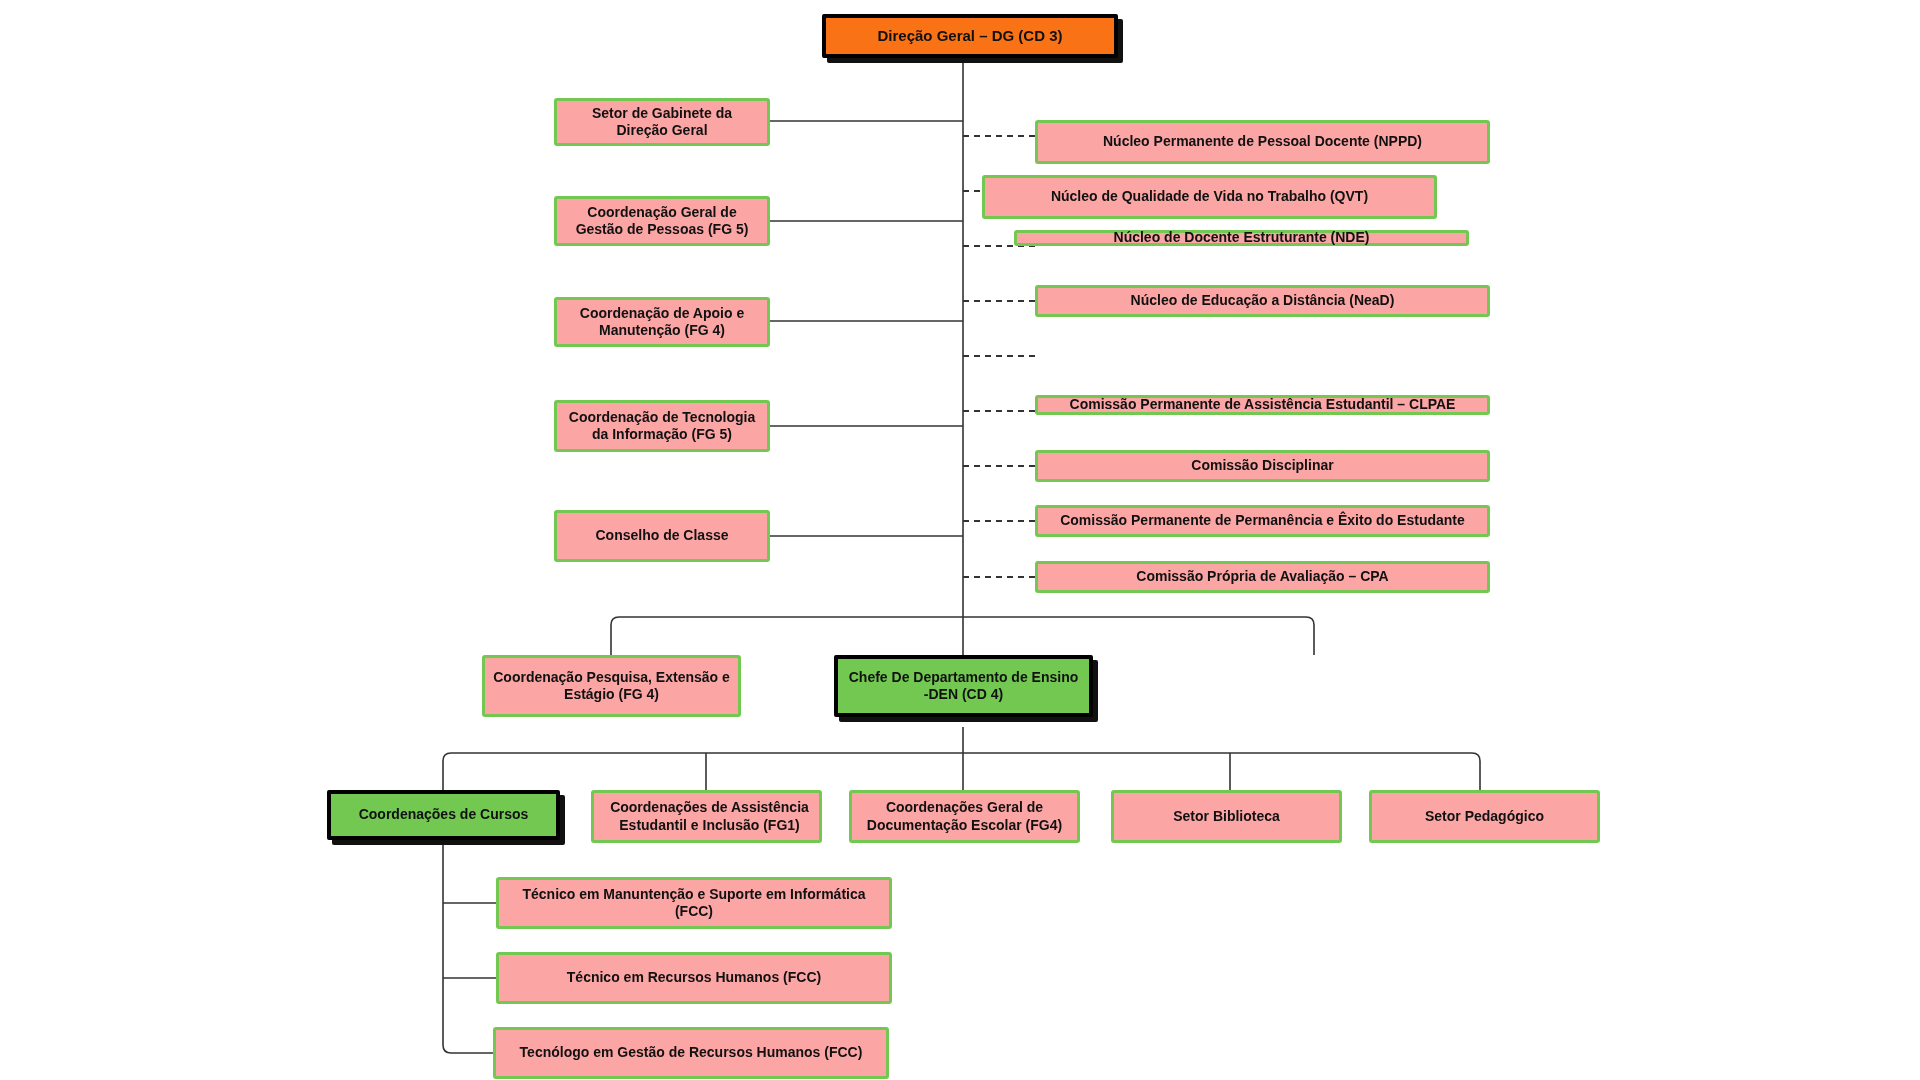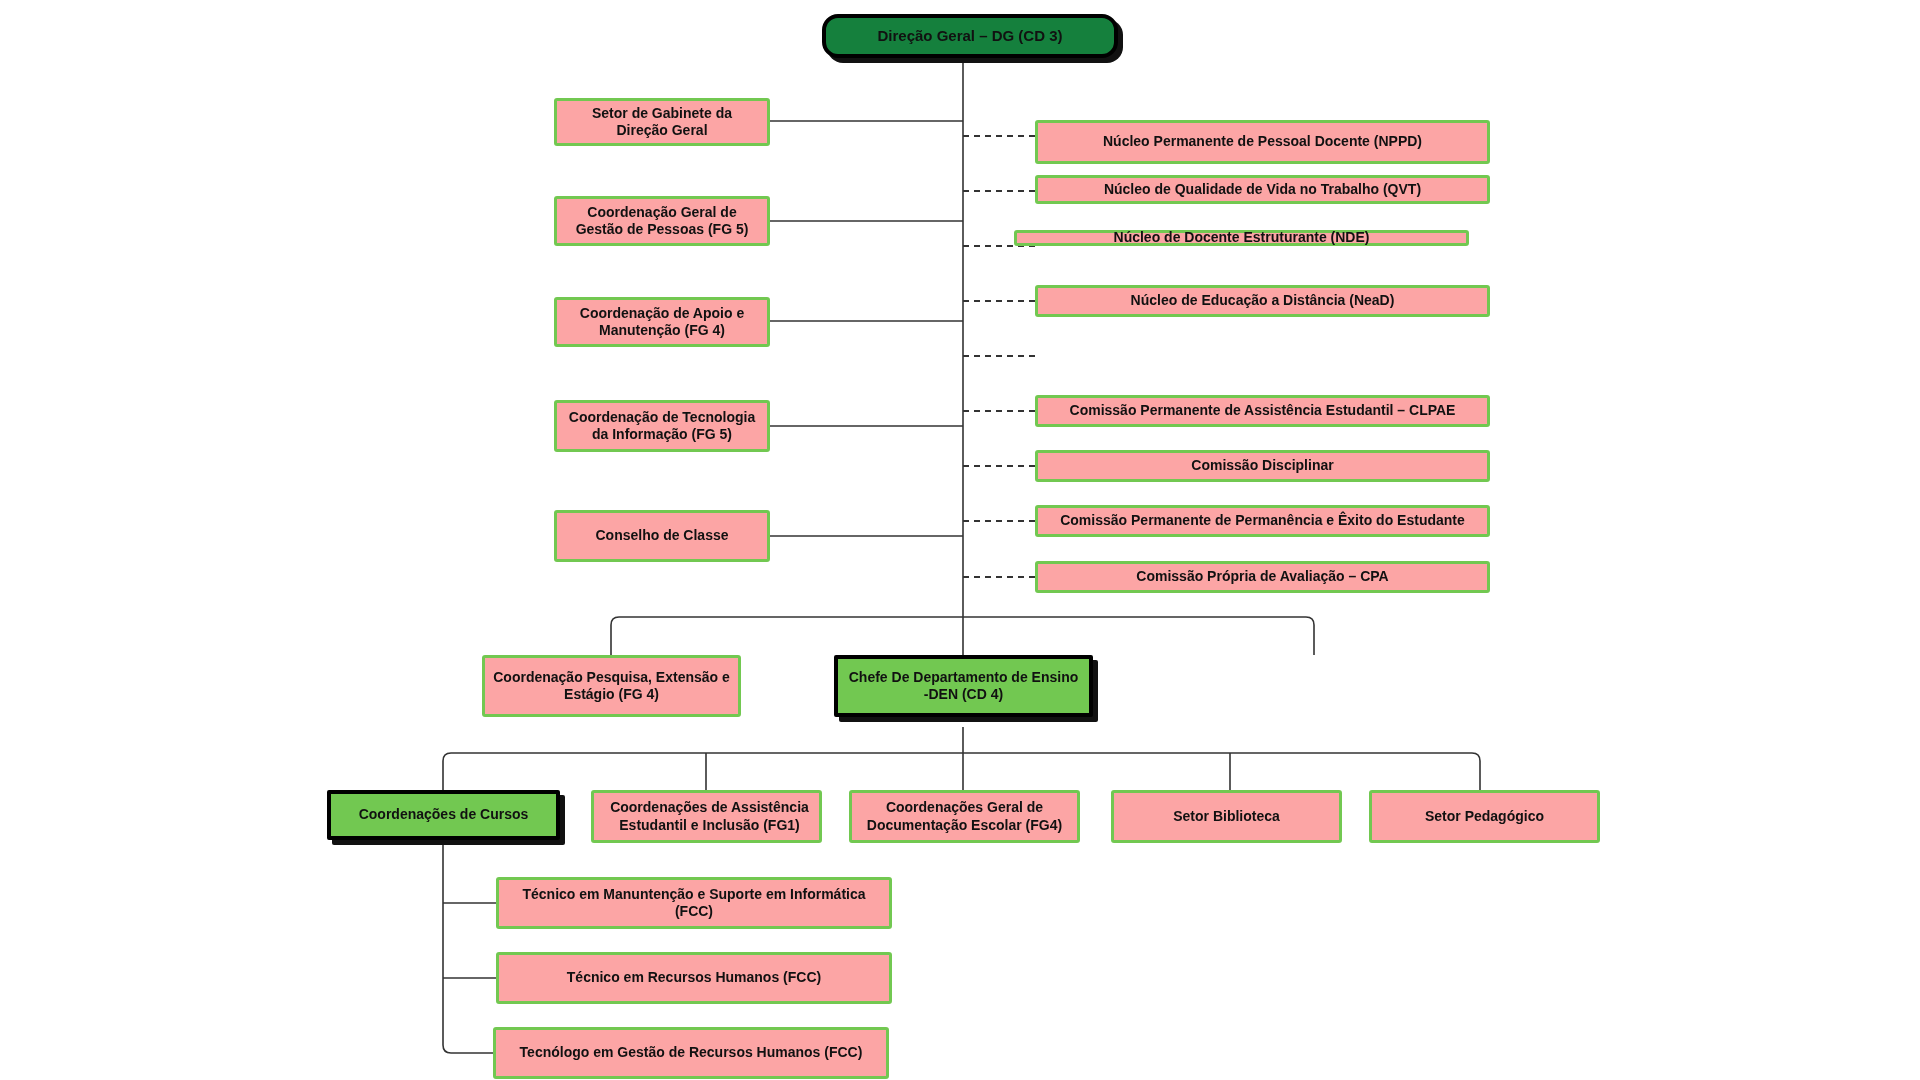--- a/index.html
+++ b/index.html
@@ -49,21 +49,21 @@
     border: 3px solid #72c851;
     border-radius: 3px;
   }
 
   
   .n-green {
     border: 4px solid #000000;
     border-radius: 2px;
     box-shadow: 5px 5px 0 0 #111111;
   }
-  .n-green-bright { background: #15803d; border-radius: 16px; }
+  .n-green-bright { background: #f97316; }
   .n-green-soft   { background: #72c851; }
 
   .fs15 { font-size: 15px; }
   .fs14 { font-size: 14px; }
 </style>
 </head>
 <body>
 
 <div id="chart">
 
@@ -114,28 +114,28 @@
   <div class="node n-white fs14" style="left:554px; top:196px; width:216px; height:50px;">Coordenação Geral de Gestão de Pessoas (FG 5)</div>
 
   <div class="node n-white fs14" style="left:554px; top:297px; width:216px; height:50px;">Coordenação de Apoio e Manutenção (FG 4)</div>
 
   <div class="node n-white fs14" style="left:554px; top:400px; width:216px; height:52px;">Coordenação de Tecnologia da Informação (FG 5)</div>
 
   <div class="node n-white fs14" style="left:554px; top:510px; width:216px; height:52px;">Conselho de Classe</div>
 
   <div class="node n-white fs14" style="left:1035px; top:120px; width:455px; height:44px;">Núcleo Permanente de Pessoal Docente (NPPD)</div>
 
-  <div class="node n-white fs14" style="left:1035px; top:175px; width:455px; height:29px;">Núcleo de Qualidade de Vida no Trabalho (QVT)</div>
+  <div class="node n-white fs14" style="left:982px; top:175px; width:455px; height:44px;">Núcleo de Qualidade de Vida no Trabalho (QVT)</div>
 
   <div class="node n-white fs14" style="left:1014px; top:230px; width:455px; height:16px;">Núcleo de Docente Estruturante (NDE)</div>
 
   <div class="node n-white fs14" style="left:1035px; top:285px; width:455px; height:32px;">Núcleo de Educação a Distância (NeaD)</div>
 
 
-  <div class="node n-white fs14" style="left:1035px; top:395px; width:455px; height:32px;">Comissão Permanente de Assistência Estudantil – CLPAE</div>
+  <div class="node n-white fs14" style="left:1035px; top:395px; width:455px; height:20px;">Comissão Permanente de Assistência Estudantil – CLPAE</div>
 
   <div class="node n-white fs14" style="left:1035px; top:505px; width:455px; height:32px;">Comissão Permanente de Permanência e Êxito do Estudante</div>
 
   <div class="node n-white fs14" style="left:1035px; top:450px; width:455px; height:32px;">Comissão Disciplinar</div>
 
   <div class="node n-white fs14" style="left:1035px; top:561px; width:455px; height:32px;">Comissão Própria de Avaliação – CPA</div>
 
   <div class="node n-white fs14" style="left:482px; top:655px; width:259px; height:62px;">Coordenação Pesquisa, Extensão e Estágio (FG 4)</div>
 
   <div class="node n-green n-green-soft fs14" style="left:834px; top:655px; width:259px; height:62px;">Chefe De Departamento de Ensino -DEN (CD 4)</div>

